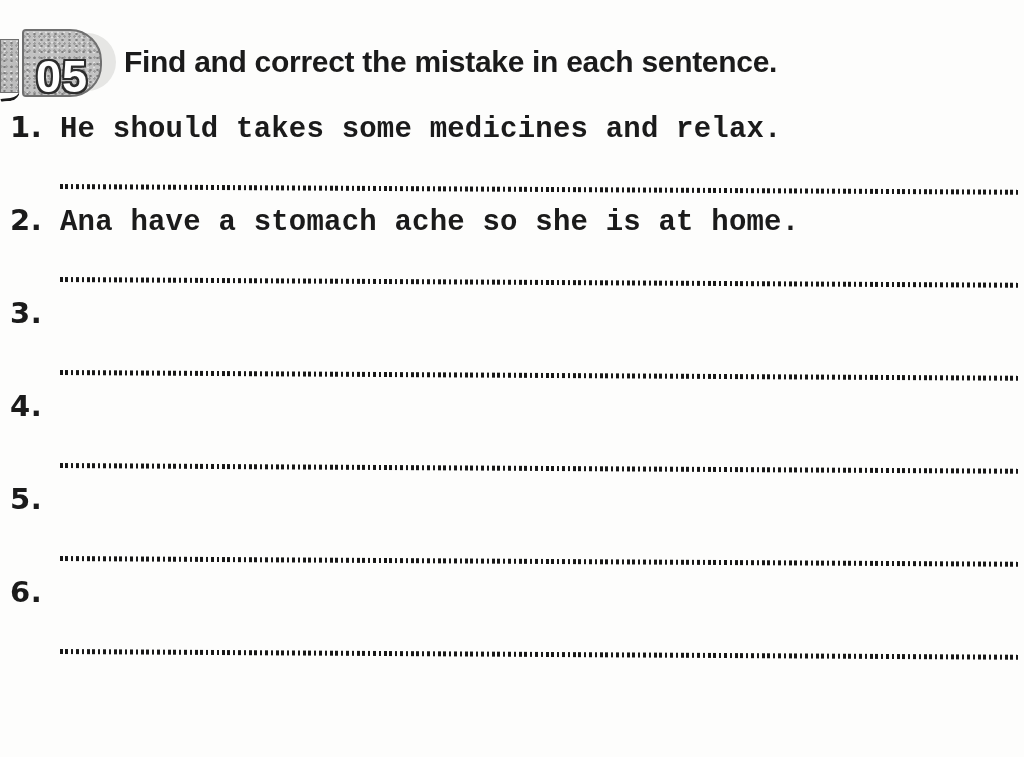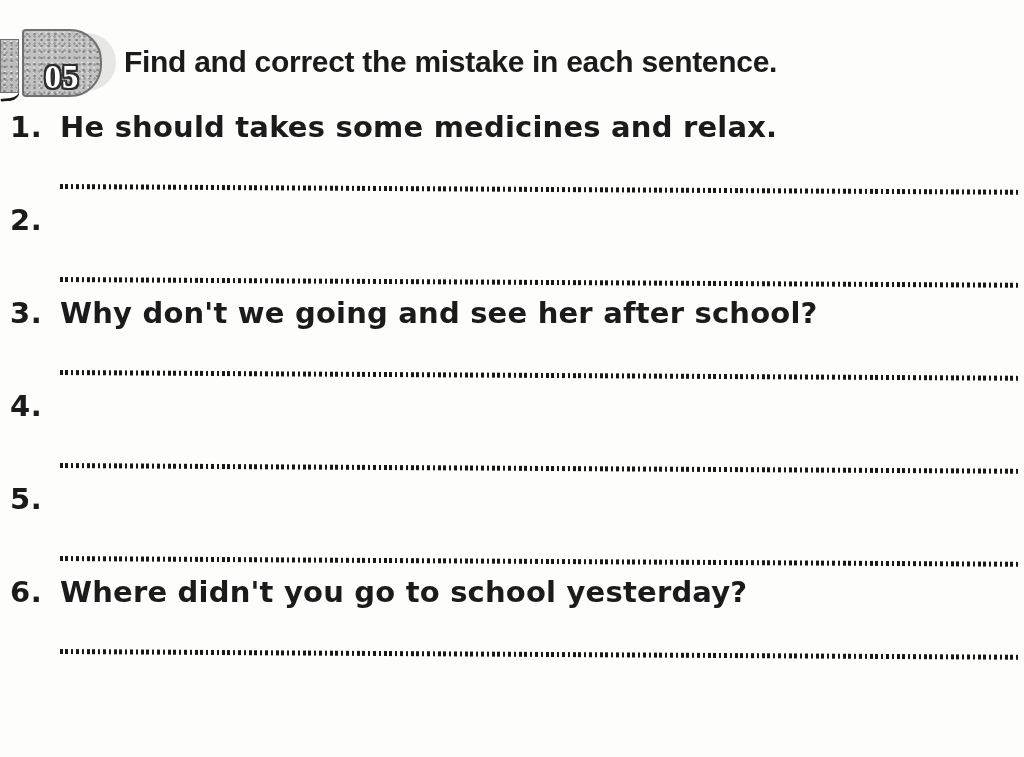--- a/index.html
+++ b/index.html
@@ -71,22 +71,22 @@
       radial-gradient(#e2e2e2 1px, transparent 1.4px);
     background-size: 7px 6px, 5px 7px, 6px 5px;
     background-position: 0 0, 3px 2px, 1px 4px;
     border: 2px solid #707070;
     border-radius: 4px 32px 32px 4px;
     display: flex;
     align-items: center;
     justify-content: center;
   }
   .badge-number {
-    font-family: Liberation Serif, serif;
-    font-size: 33px;
+    font-family: Liberation Sans, sans-serif;
+    font-size: 45px;
     font-weight: bold;
     letter-spacing: 1px;
     color: #ffffff;
     text-shadow:
       -2px 0 0 #2d2d2d, 2px 0 0 #2d2d2d,
       0 -2px 0 #2d2d2d, 0 2px 0 #2d2d2d,
       -2px -2px 0 #2d2d2d, 2px 2px 0 #2d2d2d,
       -2px 2px 0 #2d2d2d, 2px -2px 0 #2d2d2d;
     margin-top: 28px;
   }
@@ -127,20 +127,21 @@
     font-size: 29px;
     font-weight: bold;
     letter-spacing: 0.5px;
   }
   .q-text {
     font-size: 29px;
     font-weight: bold;
     letter-spacing: 0.2px;
     margin-left: 8px;
     white-space: nowrap;
+    font-family: Liberation Mono, monospace;
   }
   .answer-line {
     margin: 26px 6px 2px 60px;
     height: 5px;
     background-image: repeating-linear-gradient(90deg,
       #171717 0px, #171717 2.6px, transparent 2.6px, transparent 5.4px);
     transform: rotate(0.35deg);
     transform-origin: left center;
   }
 </style>
@@ -167,28 +168,28 @@
       <div class="sentence-row">
         <span class="q-number">1.</span>
         <span class="q-text">He should takes some medicines and relax.</span>
       </div>
       <div class="answer-line"></div>
     </div>
 
     <div class="item">
       <div class="sentence-row">
         <span class="q-number">2.</span>
+        <span class="q-text">Ana have a stomach ache so she is at home.</span>
       </div>
       <div class="answer-line"></div>
     </div>
 
     <div class="item">
       <div class="sentence-row">
         <span class="q-number">3.</span>
-        <span class="q-text">Why don't we going and see her after school?</span>
       </div>
       <div class="answer-line"></div>
     </div>
 
     <div class="item">
       <div class="sentence-row">
         <span class="q-number">4.</span>
       </div>
       <div class="answer-line"></div>
     </div>
@@ -196,19 +197,18 @@
     <div class="item">
       <div class="sentence-row">
         <span class="q-number">5.</span>
       </div>
       <div class="answer-line"></div>
     </div>
 
     <div class="item">
       <div class="sentence-row">
         <span class="q-number">6.</span>
-        <span class="q-text">Where didn't you go to school yesterday?</span>
       </div>
       <div class="answer-line"></div>
     </div>
 
   </div>
 </div>
 
 </body></html>

